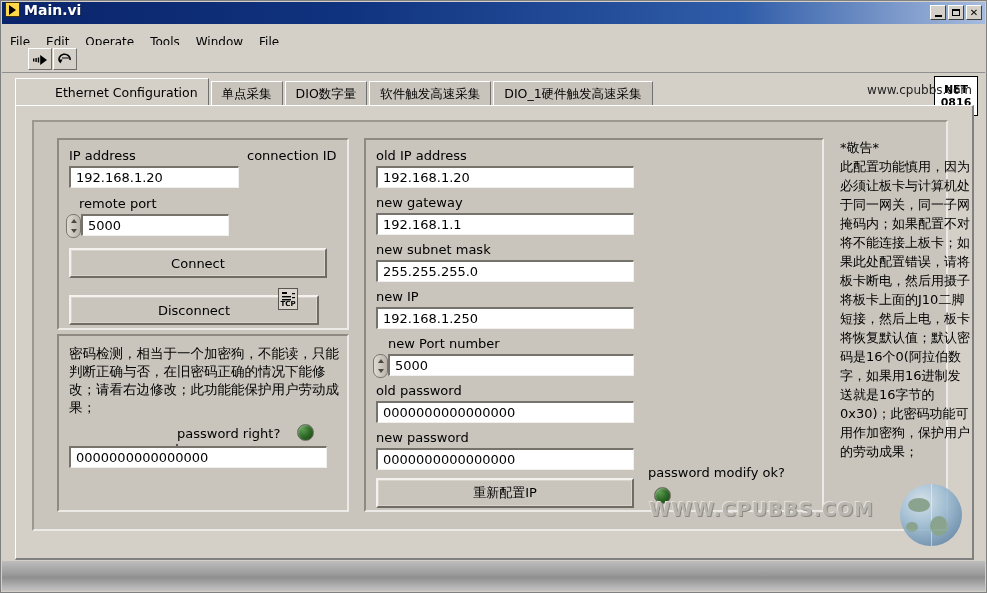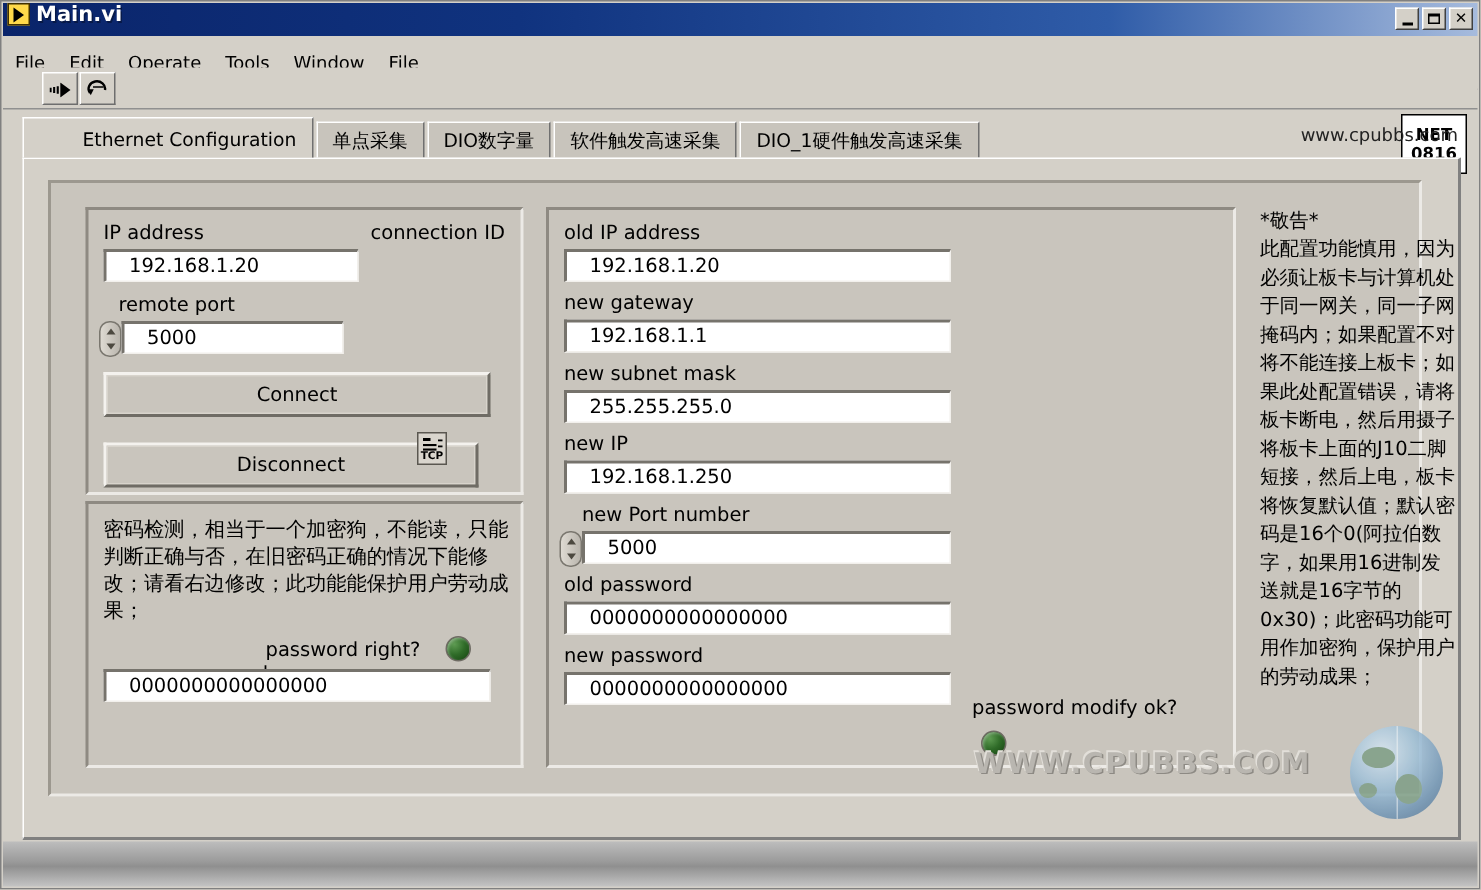--- a/index.html
+++ b/index.html
@@ -133,21 +133,21 @@
   .lbl {
     position: absolute; font-size: 13px; color: #000; white-space: nowrap;
   }
 
   
   .lvfield {
     position: absolute; background: #fff;
     border-top: 2px solid #76736c; border-left: 2px solid #76736c;
     border-right: 1px solid #f2f0ec; border-bottom: 1px solid #f2f0ec;
     font-size: 13px; color: #000; display: flex; align-items: center;
-    padding-left: 15px; overflow: hidden; white-space: nowrap;
+    padding-left: 5px; overflow: hidden; white-space: nowrap;
     font-family: "DejaVu Sans", "Liberation Sans", sans-serif;
   }
   .lvfield::after {
     content: ""; position: absolute; left: 0; right: 0; top: -3px; height: 3px;
     background: #bfbbb3;
   }
 
   
   .lvbutton {
     position: absolute; background: #c9c5bd;
@@ -345,20 +345,21 @@
           <span class="dn"></span>
         </div>
         <div class="lvfield" style="left:22px; top:214px; width:246px; height:22px;">5000</div>
 
         <div class="lbl" style="left:10px; top:243px;">old password</div>
         <div class="lvfield" style="left:10px; top:261px; width:258px; height:22px;">0000000000000000</div>
 
         <div class="lbl" style="left:10px; top:290px;">new password</div>
         <div class="lvfield" style="left:10px; top:308px; width:258px; height:22px;">0000000000000000</div>
 
+        <div class="lvbutton" style="left:10px; top:338px; width:258px; height:30px;">重新配置IP</div>
 
         <div class="lbl" style="left:282px; top:325px;">password modify ok?</div>
         <div class="led" style="left:288px; top:347px;"></div>
       </div>
 
       <div class="cn-note" id="warn-note">
         <div>*敬告*</div>
         <div>此配置功能慎用，因为必须让板卡与计算机处于同一网关，同一子网掩码内；如果配置不对将不能连接上板卡；如果此处配置错误，请将板卡断电，然后用摄子将板卡上面的J10二脚短接，然后上电，板卡将恢复默认值；默认密码是16个0(阿拉伯数字，如果用16进制发送就是16字节的0x30)；此密码功能可用作加密狗，保护用户的劳动成果；</div>
       </div>
 

